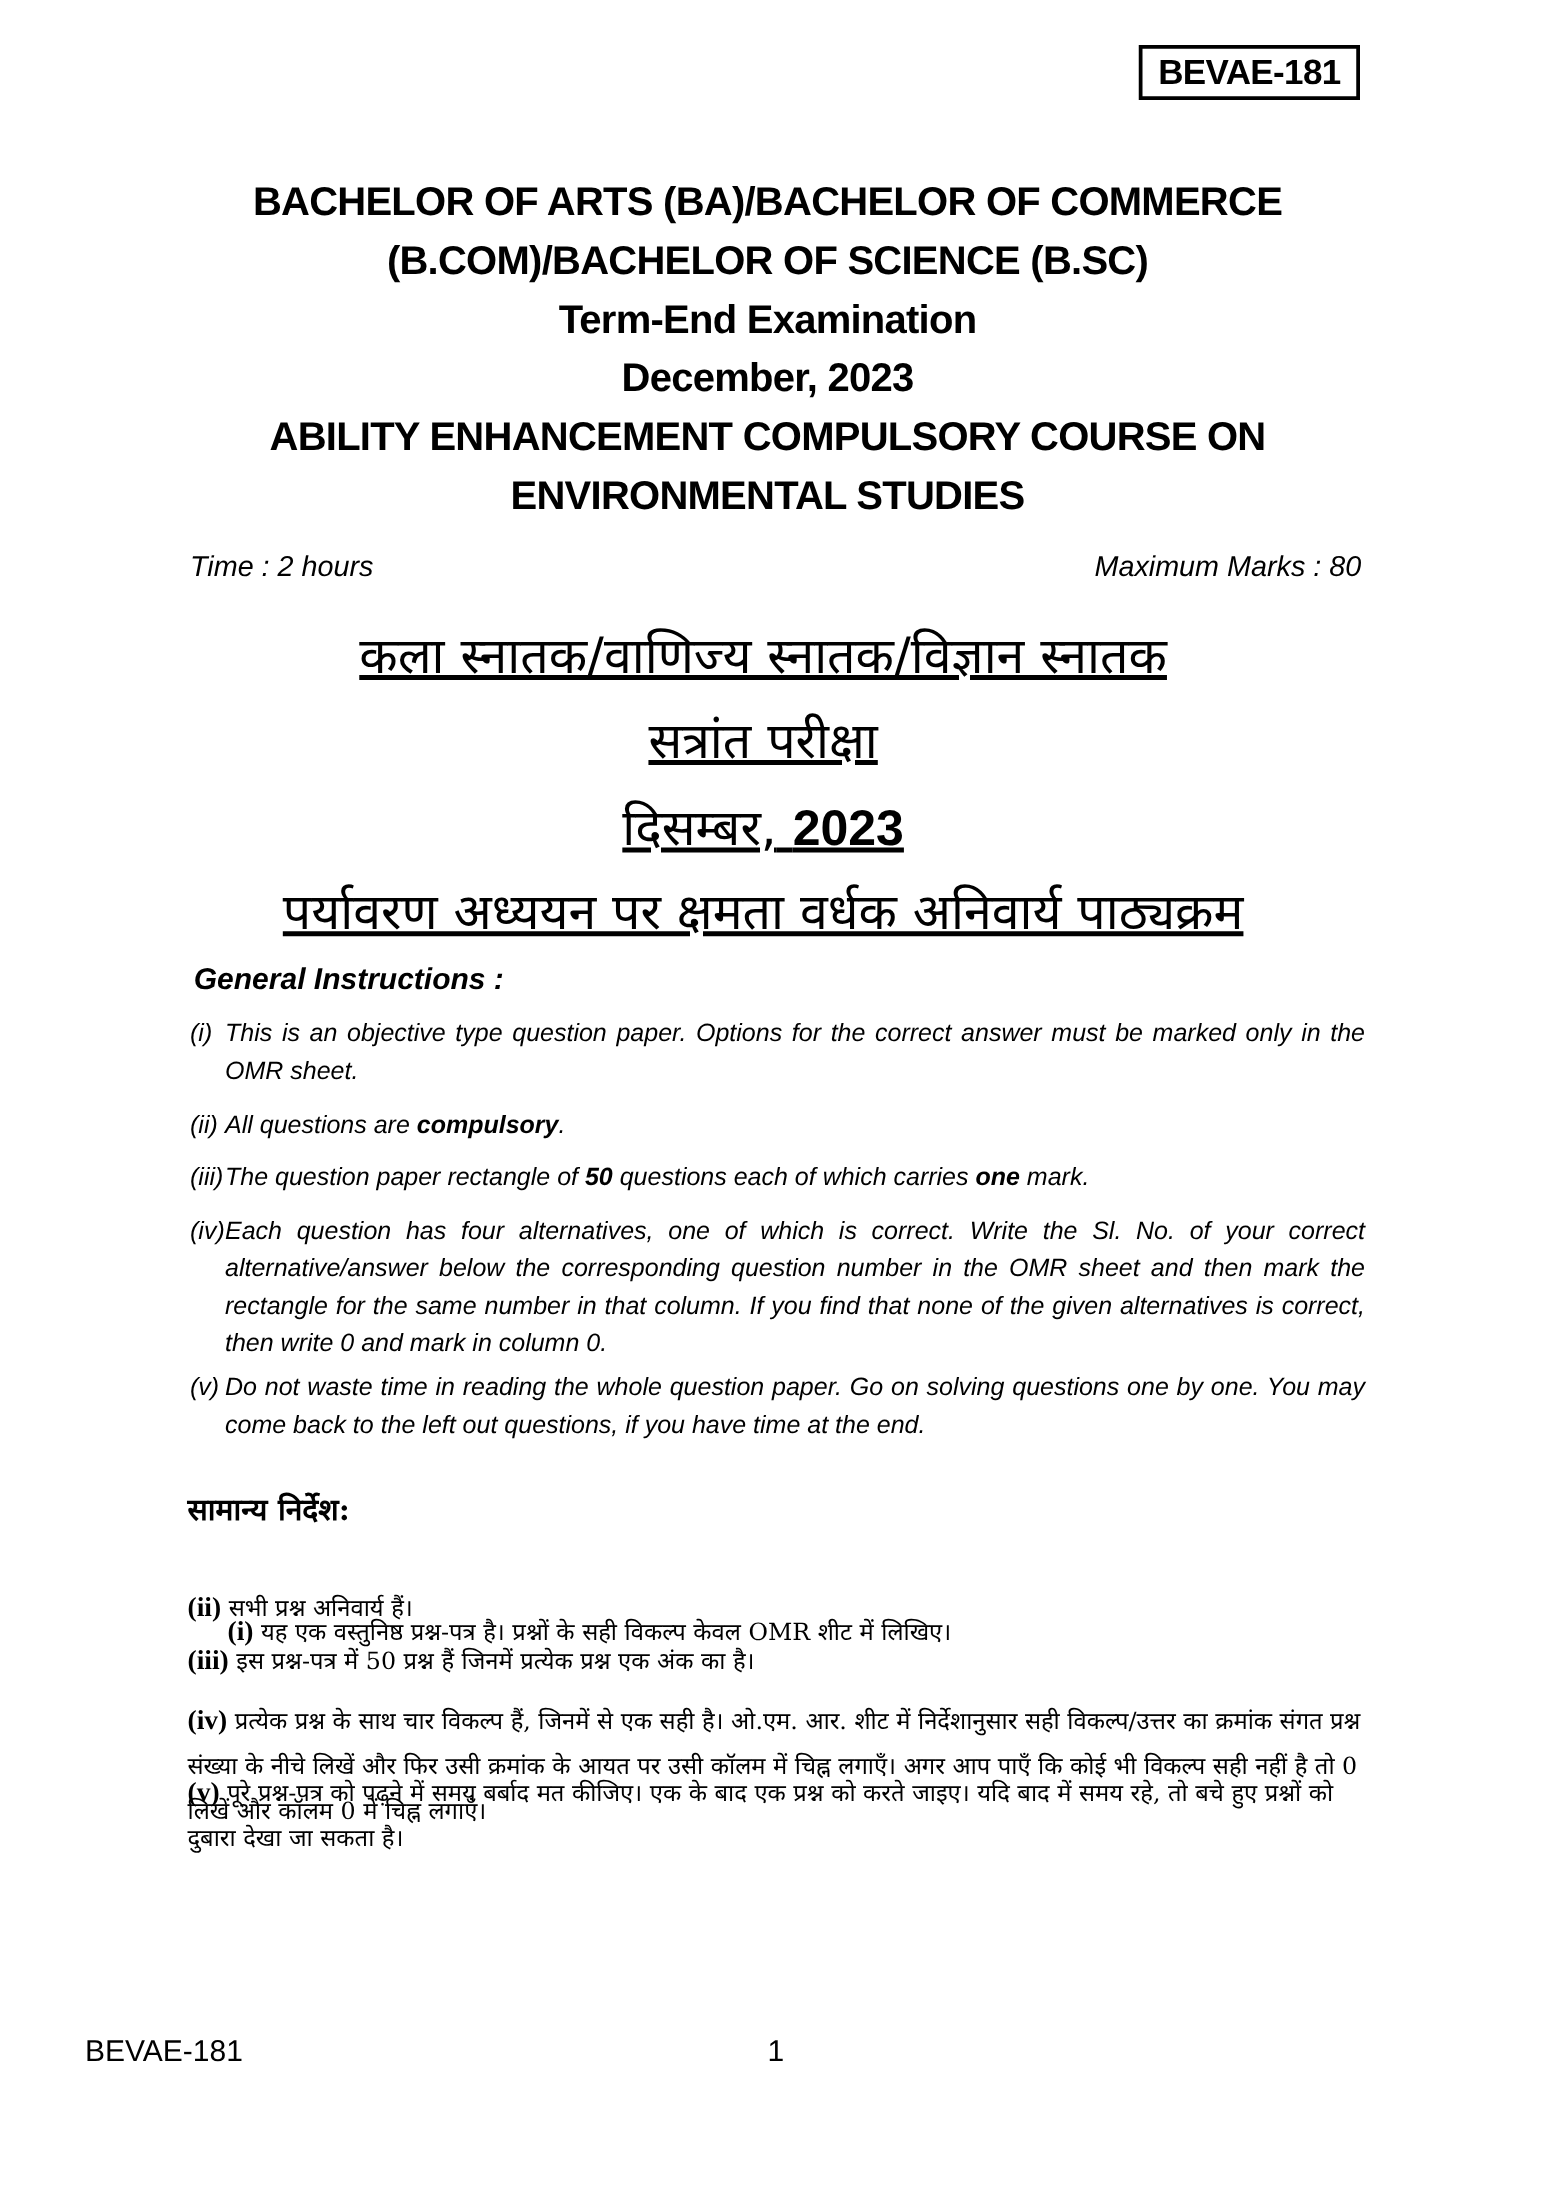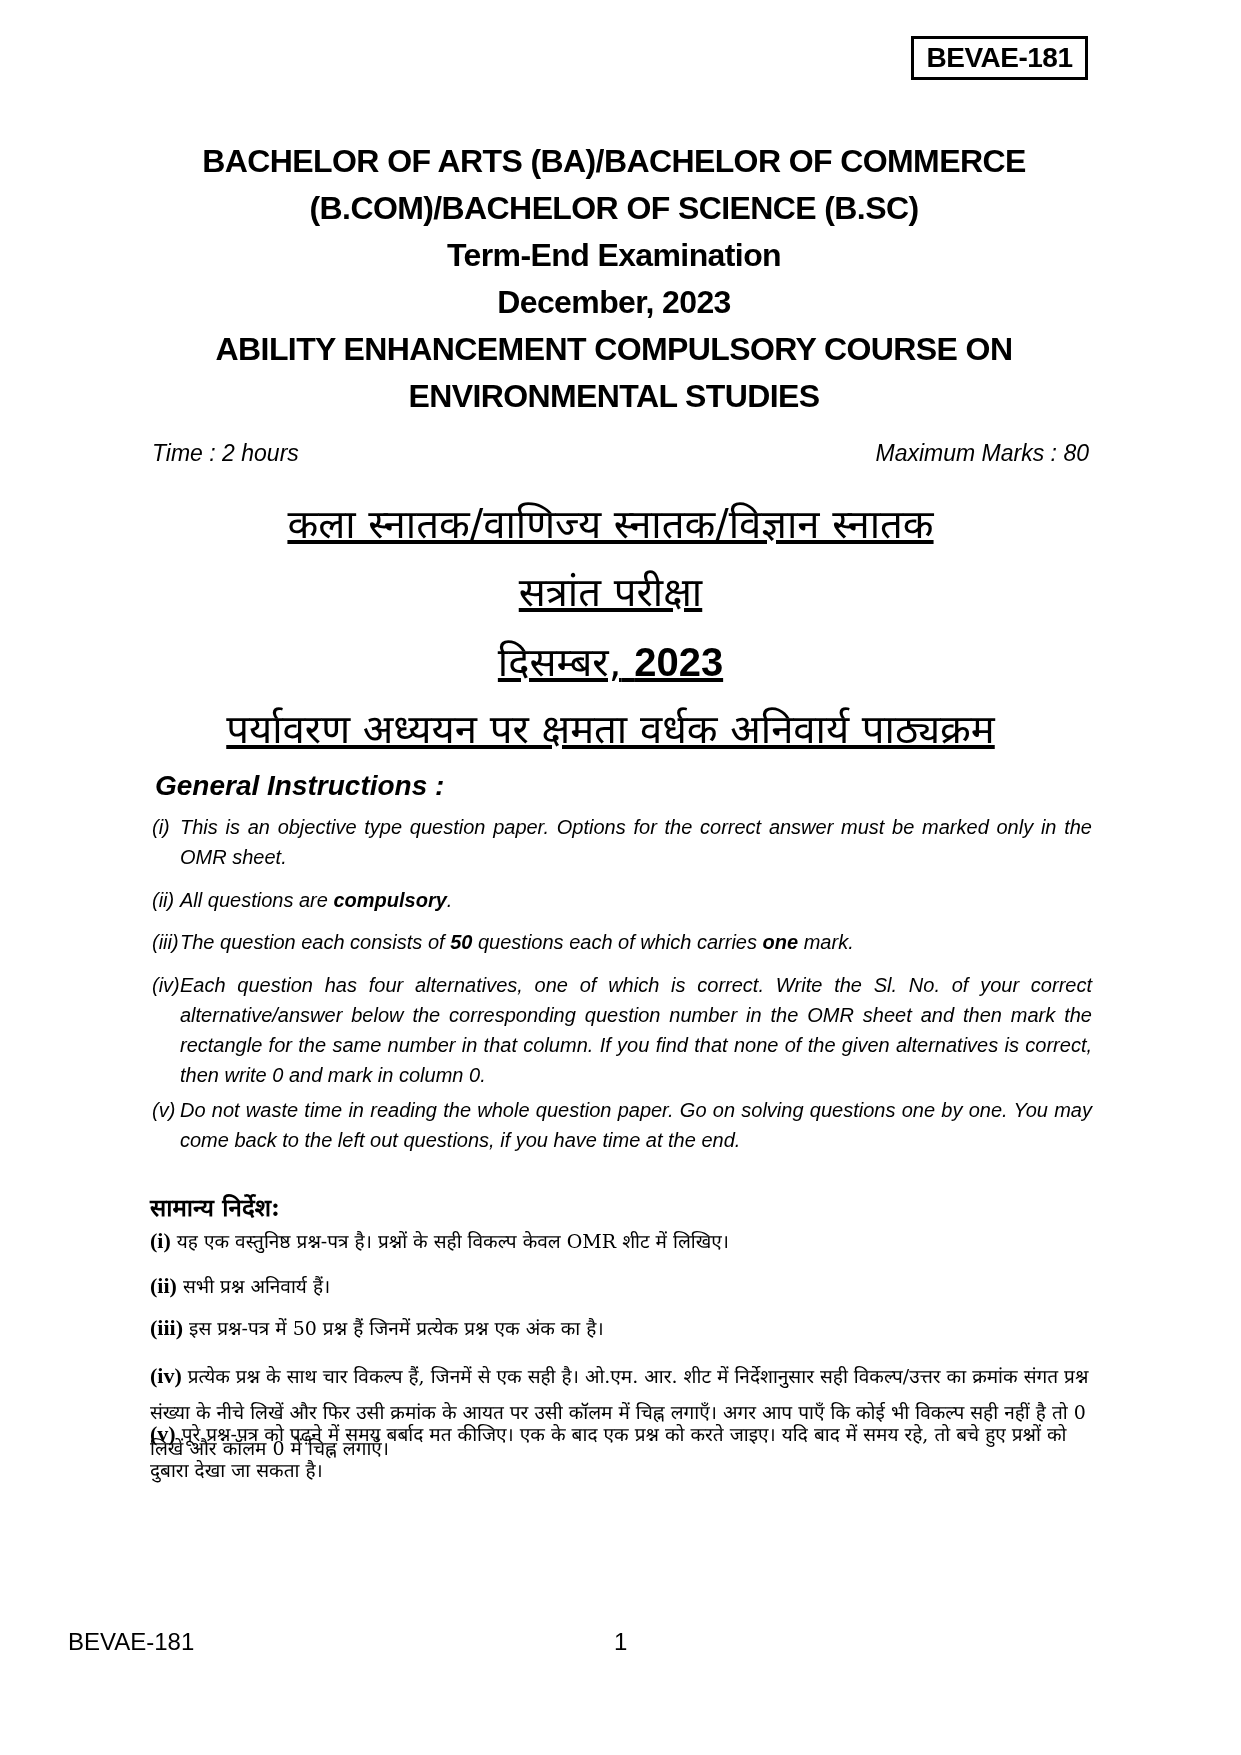--- a/index.html
+++ b/index.html
@@ -17,21 +17,21 @@
     .title {
       left: 0; width: 1228px; text-align: center; font-weight: bold;
       font-size: 32px; letter-spacing: -0.6px; white-space: nowrap;
     }
     .meta { font-style: italic; font-size: 23px; top: 440px; }
     .hindi {
       left: 0; width: 1221px; text-align: center; font-size: 40px;
       font-family: "DejaVu Sans", sans-serif; white-space: nowrap; text-decoration: underline;
     }
     .hindi.bold-num b { font-family: "Liberation Sans", sans-serif; font-weight: bold; }
-    .gi-heading { left: 155px; top: 770px; font-weight: bold; font-style: italic; font-size: 28px; }
+    .gi-heading { left: 155px; top: 770px; font-weight: bold; font-style: italic; font-size: 24px; }
     .instr { left: 152px; width: 940px; font-style: italic; font-size: 20px; line-height: 30px; }
     .instr .num { position: absolute; left: 0; top: 0; }
     .instr .txt { margin-left: 28px; display: block; text-align: justify; }
     .instr b { font-style: italic; }
     .hi-instr {
       left: 150px; width: 945px; font-family: "DejaVu Serif", serif; font-size: 19px;
       line-height: 36px;
     }
     .hi-instr b { font-family: "Liberation Serif", serif; font-size: 22px; }
     .hi-heading { left: 150px; top: 1190px; font-family: "DejaVu Serif", serif; font-weight: bold; font-size: 24px; }
@@ -66,34 +66,34 @@
 <div class="abs instr" style="top:812px;">
   <span class="num">(i)</span>
   <span class="txt">This is an objective type question paper. Options for the correct answer must be marked only in the OMR sheet.</span>
 </div>
 <div class="abs instr" style="top:885px;">
   <span class="num">(ii)</span>
   <span class="txt"><span>All questions are </span><b>compulsory</b><span>.</span></span>
 </div>
 <div class="abs instr" style="top:927px;">
   <span class="num">(iii)</span>
-  <span class="txt"><span>The question each consists of </span><b>50</b><span> questions each of which carries </span><b>one</b><span> mark.</span></span>
+  <span class="txt"><span>The question paper rectangle of </span><b>50</b><span> questions each of which carries </span><b>one</b><span> mark.</span></span>
 </div>
 <div class="abs instr" style="top:970px;">
   <span class="num">(iv)</span>
   <span class="txt">Each question has four alternatives, one of which is correct. Write the Sl. No. of your correct alternative/answer below the corresponding question number in the OMR sheet and then mark the rectangle for the same number in that column. If you find that none of the given alternatives is correct, then write 0 and mark in column 0.</span>
 </div>
 <div class="abs instr" style="top:1095px;">
   <span class="num">(v)</span>
   <span class="txt">Do not waste time in reading the whole question paper. Go on solving questions one by one. You may come back to the left out questions, if you have time at the end.</span>
 </div>
 
 <div class="abs hi-heading">सामान्य निर्देश:</div>
 
-<div class="abs hi-instr" style="top:1223px;">
+<div class="abs hi-instr" style="top:1287px;margin-left:32px;">
   <b>(i)</b>
   <span>यह एक वस्तुनिष्ठ प्रश्न-पत्र है। प्रश्नों के सही विकल्प केवल OMR शीट में लिखिए।</span>
 </div>
 <div class="abs hi-instr" style="top:1268px;">
   <b>(ii)</b>
   <span>सभी प्रश्न अनिवार्य हैं।</span>
 </div>
 <div class="abs hi-instr" style="top:1310px;">
   <b>(iii)</b>
   <span>इस प्रश्न-पत्र में 50 प्रश्न हैं जिनमें प्रत्येक प्रश्न एक अंक का है।</span>

